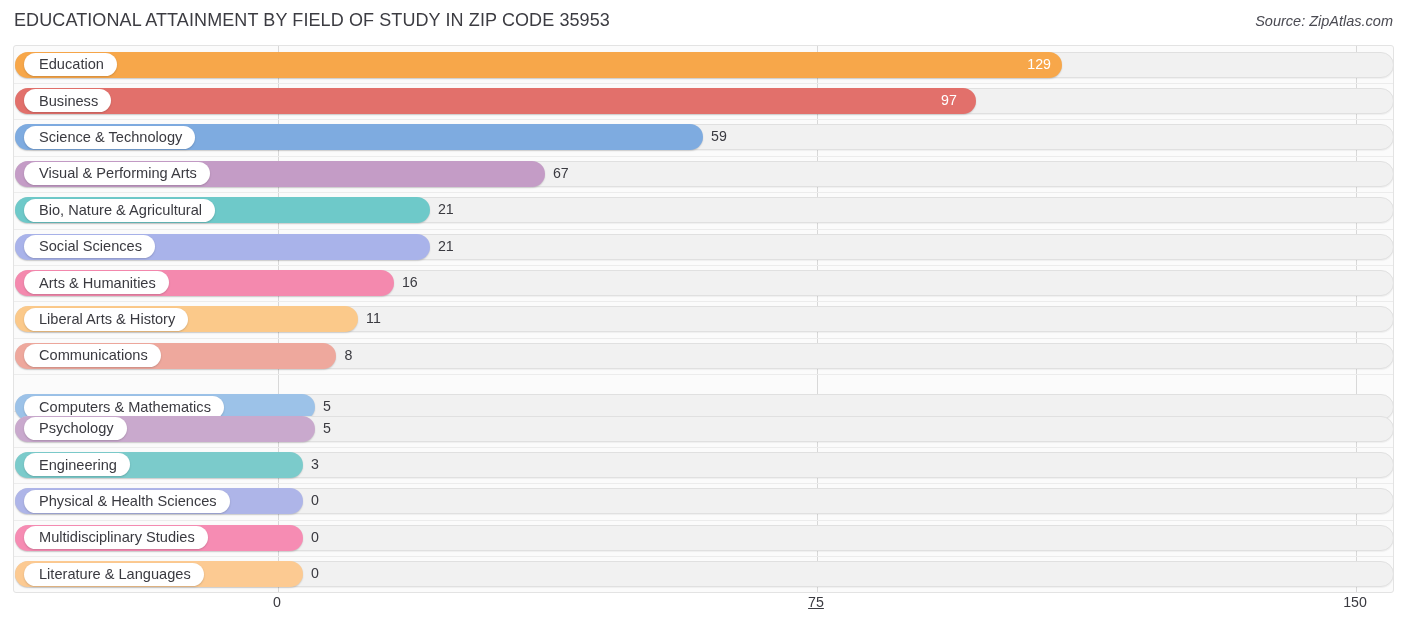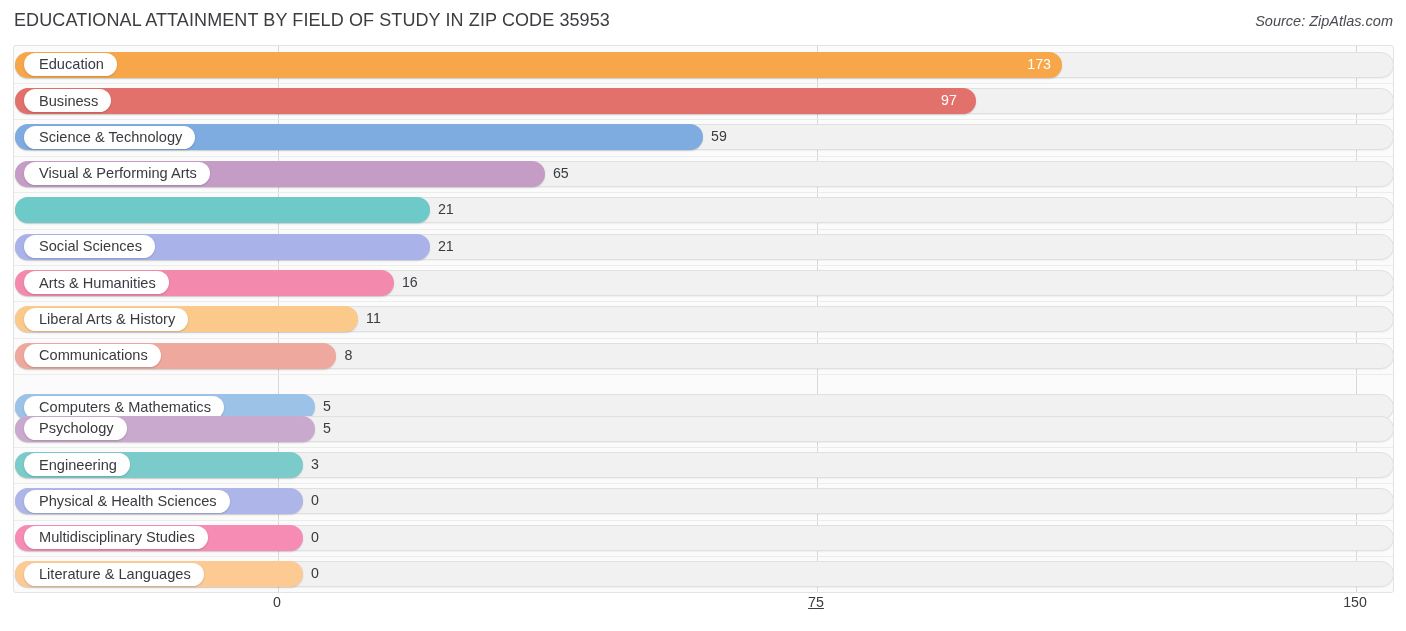--- a/index.html
+++ b/index.html
@@ -171,21 +171,21 @@
         <div class="rowsep" style="top: 473.7px;"></div>
         <div class="rowsep" style="top: 510.1px;"></div>
       </div>
     <div class="rows-layer" id="rows-layer">
         <div class="row" style="top: 0.5px;">
           <div class="track"></div>
           <div class="bar" style="width: 1047.35px; background: rgb(247, 167, 74);"></div>
           <div class="pill">
             <span class="pill-text">Education</span>
           </div>
-          <div class="valin" style="left: 1013.35px;">173</div>
+          <div class="valin" style="left: 1013.35px;">129</div>
         </div>
         <div class="row" style="top: 36.9px;">
           <div class="track"></div>
           <div class="bar" style="width: 961.107px; background: rgb(226, 112, 107);"></div>
           <div class="pill">
             <span class="pill-text">Business</span>
           </div>
           <div class="valin" style="left: 927.107px;">97</div>
         </div>
         <div class="row" style="top: 73px;">
@@ -195,25 +195,28 @@
             <span class="pill-text">Science &amp; Technology</span>
           </div>
           <div class="valout" style="left: 697.013px;">59</div>
         </div>
         <div class="row" style="top: 109.7px;">
           <div class="track"></div>
           <div class="bar" style="width: 529.907px; background: rgb(196, 156, 198);"></div>
           <div class="pill">
             <span class="pill-text">Visual &amp; Performing Arts</span>
           </div>
-          <div class="valout" style="left: 538.907px;">65</div>
+          <div class="valout" style="left: 538.907px;">67</div>
         </div>
         <div class="row" style="top: 146.1px;">
           <div class="track"></div>
           <div class="bar" style="width: 414.92px; background: rgb(110, 201, 201);"></div>
+          <div class="pill">
+            <span class="pill-text">Bio, Nature &amp; Agricultural</span>
+          </div>
           <div class="valout" style="left: 423.92px;">21</div>
         </div>
         <div class="row" style="top: 182.5px;">
           <div class="track"></div>
           <div class="bar" style="width: 414.92px; background: rgb(169, 179, 234);"></div>
           <div class="pill">
             <span class="pill-text">Social Sciences</span>
           </div>
           <div class="valout" style="left: 423.92px;">21</div>
         </div>

